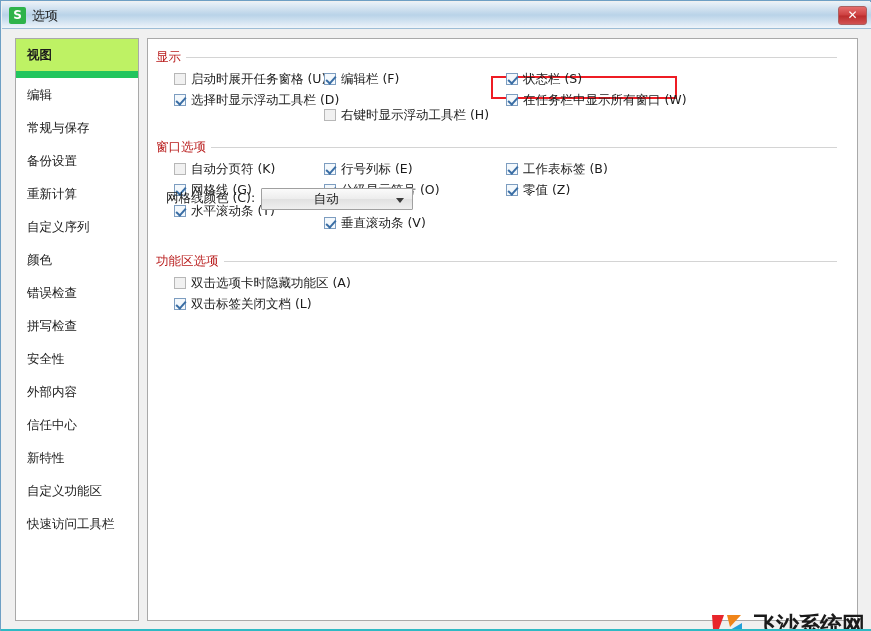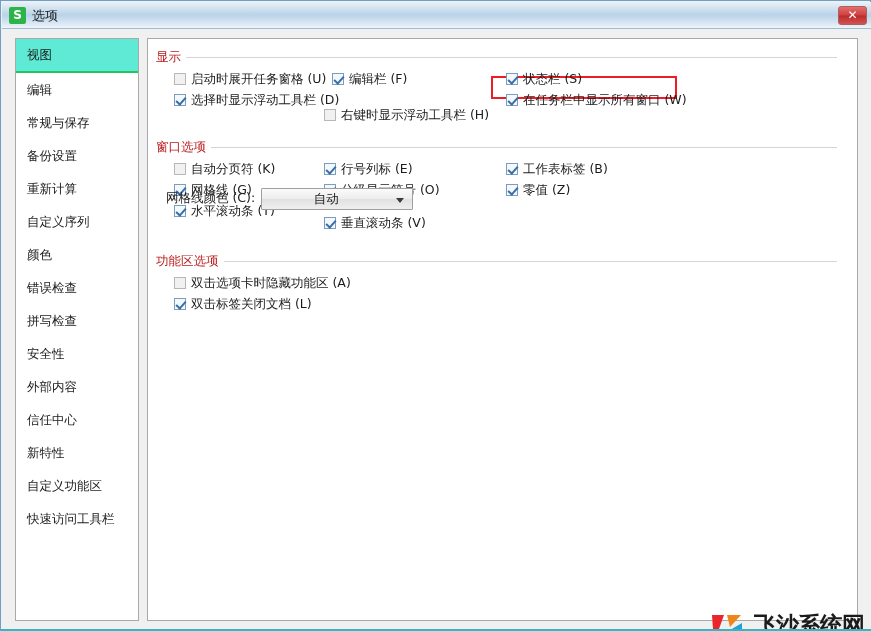--- a/index.html
+++ b/index.html
@@ -102,24 +102,25 @@
   .sidebar-item {
     height: 33px;
     line-height: 33px;
     padding-left: 11px;
     font-size: 12.5px;
     color: #1b1b1b;
     cursor: pointer;
     white-space: nowrap;
   }
   .sidebar-item.selected {
-    background: #5eead4;
-    border-bottom: 2px solid #22c55e;
+    background: #bef264;
+    border-bottom: 7px solid #22c55e;
     height: 32px;
     line-height: 32px;
+    font-weight: bold;
   }
 
   
   #main-panel {
     position: absolute;
     left: 145px; top: 9px;
     width: 711px;
     height: 583px;
     box-sizing: border-box;
     background: #ffffff;
@@ -308,21 +309,21 @@
         <div class="sidebar-item"><span>快速访问工具栏</span></div>
       </div>
 
     <div id="main-panel">
       <div id="highlight-box" style="border-color: rgb(238, 28, 36);"></div>
     <div class="group" style="left: 8px; top: 10px; width: 691px;">
           <div class="group-title">显示</div>
           <div class="group-rule" style="width: 681px;"></div>
           <div class="cb off" style="left: 18px; top: 22px;"><span class="box"></span><span>启动时展开任务窗格 (U)</span></div>
           <div class="cb on" style="left: 18px; top: 43px;"><span class="box"></span><span>选择时显示浮动工具栏 (D)</span></div>
-          <div class="cb on" style="left: 168px; top: 22px; margin-left: 8px;"><span class="box"></span><span>编辑栏 (F)</span></div>
+          <div class="cb on" style="left: 168px; top: 22px;"><span class="box"></span><span>编辑栏 (F)</span></div>
           <div class="cb off" style="left: 168px; top: 58px;"><span class="box"></span><span>右键时显示浮动工具栏 (H)</span></div>
           <div class="cb on" style="left: 350px; top: 22px;"><span class="box"></span><span>状态栏 (S)</span></div>
           <div class="cb on" style="left: 350px; top: 43px;"><span class="box"></span><span>在任务栏中显示所有窗口 (W)</span></div>
         </div>
         <div class="group" style="left: 8px; top: 100px; width: 691px;">
           <div class="group-title">窗口选项</div>
           <div class="group-rule" style="width: 681px;"></div>
           <div class="cb off" style="left: 18px; top: 22px;"><span class="box"></span><span>自动分页符 (K)</span></div>
           <div class="cb on" style="left: 18px; top: 43px;"><span class="box"></span><span>网格线 (G)</span></div>
           <div class="cb on" style="left: 18px; top: 64px;"><span class="box"></span><span>水平滚动条 (T)</span></div>

